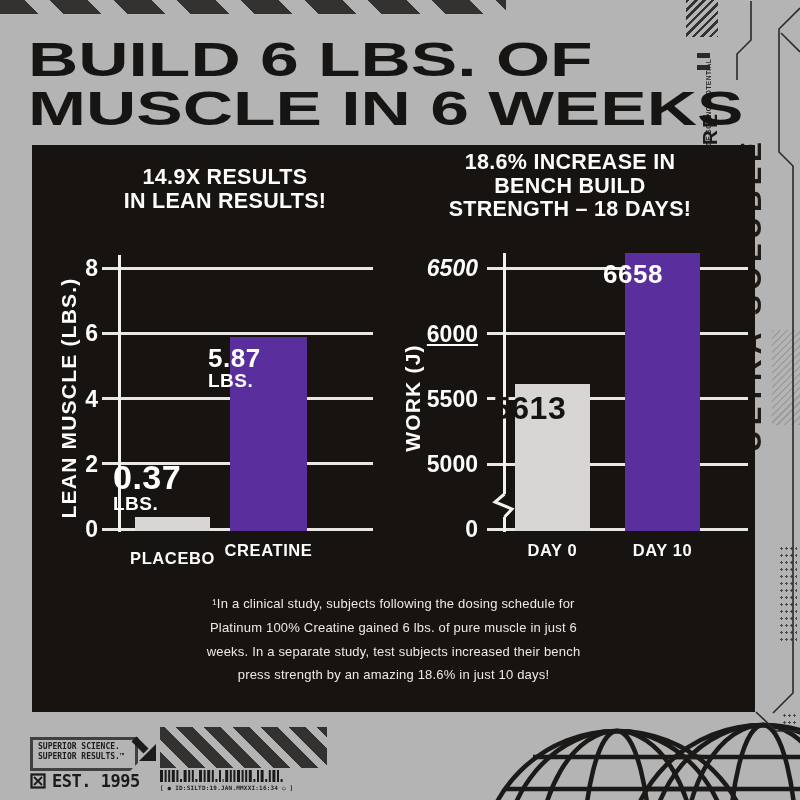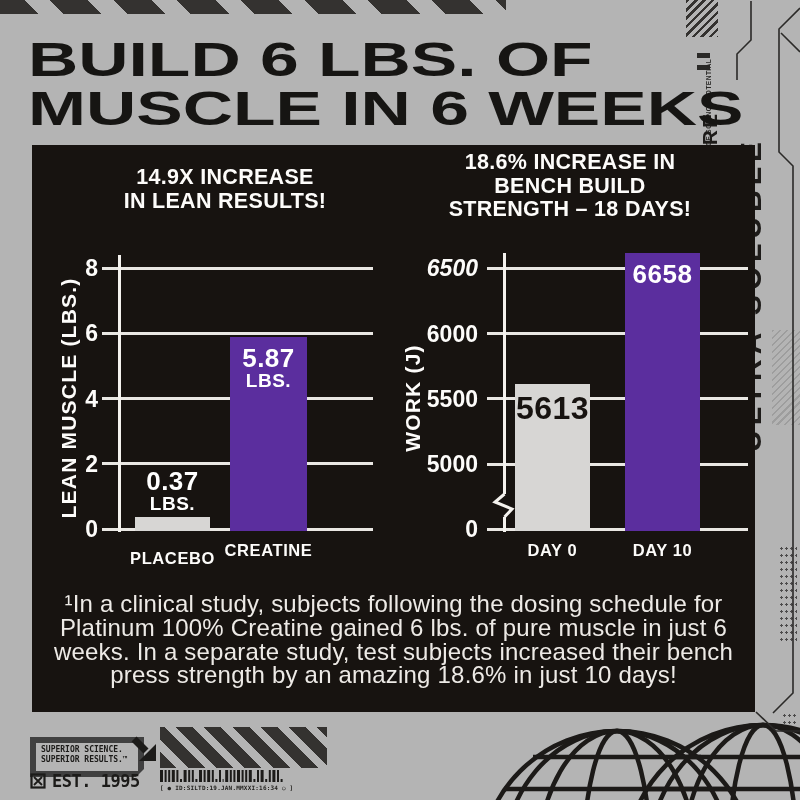--- a/index.html
+++ b/index.html
@@ -25,26 +25,26 @@
   .hatchpatch{background:repeating-linear-gradient(135deg,rgba(20,20,20,.14) 0 1.5px,rgba(0,0,0,0) 1.5px 5px);}
   
   .panel{left:32px;top:145px;width:723px;height:567px;background:#171310;z-index:4;color:#fff;}
   .ctitle{text-align:center;font-size:21.5px;line-height:23.5px;letter-spacing:.3px;color:#fdfcfa;}
   .ylab{height:30px;text-align:center;transform:rotate(-90deg);font-size:21px;
     letter-spacing:1.2px;color:#fdfcfa;line-height:30px;}
   .grid{position:absolute;background:#e9e7e3;}
   .axisl{position:absolute;width:3px;background:#f4f2ee;}
   .tick{position:absolute;text-align:right;font-size:23px;color:#fdfcfa;height:28px;line-height:28px;}
   .bar{position:absolute;}
-  .blab{position:absolute;text-align:center;line-height:1.0;letter-spacing:.5px;}
+  .blab{position:absolute;line-height:1.0;letter-spacing:.5px;}
   .cat{position:absolute;text-align:center;font-size:16.5px;letter-spacing:.6px;color:#fdfcfa;}
   .footnote{left:20px;top:447px;width:683px;text-align:center;color:#edeae6;
-    font-size:24px;line-height:23.8px;font-weight:normal;letter-spacing:.2px;}
-  
-  .sloganbox{left:30px;top:737px;width:97px;height:26px;border:6px solid #404040;
+    font-size:13px;line-height:23.8px;font-weight:normal;letter-spacing:.2px;}
+  
+  .sloganbox{left:30px;top:737px;width:97px;height:26px;border:3px solid #404040;
     padding:2px 0 0 5px;color:#1c1b19;font-family:"DejaVu Sans Mono",monospace;
     font-size:8px;line-height:10px;font-weight:bold;letter-spacing:0;
     clip-path:polygon(0 0,100% 0,100% calc(100% - 8px),calc(100% - 8px) 100%,0 100%);}
   .estline{left:30px;top:772px;height:17px;display:flex;align-items:center;gap:6px;color:#1c1b19;}
   .esttext{font-family:"DejaVu Sans Mono",monospace;font-weight:bold;font-size:17px;letter-spacing:-0.5px;}
   .hazblock{left:160px;top:727px;width:167px;height:41px;
     background:repeating-linear-gradient(45deg,#343230 0 12px,rgba(0,0,0,0) 12px 20px);}
   .idtext{left:160px;top:784px;color:#23221f;font-family:"DejaVu Sans Mono",monospace;
     font-size:6px;font-weight:bold;letter-spacing:.2px;}
   svg{display:block;}
@@ -75,21 +75,21 @@
     <path d="M781,33 L800,52" fill="none" stroke="#2b2a28" stroke-width="1.6"></path>
     <path d="M756,712 L776,731 H800" fill="none" stroke="#2b2a28" stroke-width="1.6"></path>
   </svg>
 
   <div class="abs headline" style="top:36px;">BUILD 6 LBS. OF</div>
   <div class="abs headline" style="top:85px;">MUSCLE IN 6 WEEKS</div>
 
   <div class="abs panel" id="panel">
 
     <div class="abs ctitle hvy" style="left:33px;top:21px;width:320px;">
-      <div>14.9X INCREASE</div>
+      <div>14.9X RESULTS</div>
       <div>IN LEAN RESULTS!</div>
     </div>
 
     <div class="abs ctitle hvy" style="left:378px;top:6px;width:320px;">
       <div>18.6% INCREASE IN</div>
       <div>BENCH BUILD</div>
       <div>STRENGTH – 18 DAYS!</div>
     </div>
 
     <div class="abs ylab hvy" style="left:-113px;top:238px;width:300px;">LEAN MUSCLE (LBS.)</div>
@@ -111,38 +111,38 @@
       <div class="tick hvy" style="left: 6px; top: 304.75px; width: 60px;">2</div>
       <div class="grid" style="left: 70px; top: 252px; width: 271px; height: 3px;"></div>
       <div class="tick hvy" style="left: 6px; top: 239.5px; width: 60px;">4</div>
       <div class="grid" style="left: 70px; top: 186.75px; width: 271px; height: 3px;"></div>
       <div class="tick hvy" style="left: 6px; top: 174.25px; width: 60px;">6</div>
       <div class="grid" style="left: 70px; top: 121.5px; width: 271px; height: 3px;"></div>
       <div class="tick hvy" style="left: 6px; top: 109px; width: 60px;">8</div>
       <div class="axisl" style="left: 86px; top: 110px; height: 277px;"></div>
       <div class="bar" style="left: 103px; top: 371.929px; width: 75px; height: 14.0712px; background: rgb(215, 214, 212);"></div>
       <div class="blab hvy" style="left: 81px; width: 119px; bottom: 199.071px; color: rgb(255, 255, 255);">
-        <div style="font-size: 26px;">0.37</div>
+        <div style="font-size: 34px;">0.37</div>
         <div style="font-size: 19px;">LBS.</div>
       </div>
       <div class="cat hvy" style="left: 80.5px; top: 404px; width: 120px;">PLACEBO</div>
       <div class="bar" style="left: 198px; top: 192.491px; width: 77px; height: 193.509px; background: rgb(91, 46, 158);"></div>
       <div class="blab hvy" style="left: 176px; width: 121px; top: 200.491px; color: rgb(255, 255, 255);">
         <div style="font-size: 26px;">5.87</div>
         <div style="font-size: 19px;">LBS.</div>
       </div>
       <div class="cat hvy" style="left: 176.5px; top: 396px; width: 120px;">CREATINE</div>
       <div class="grid" style="left: 455px; top: 382.5px; width: 261px; height: 3px;"></div>
       <div class="tick hvy" style="left: 376px; top: 370px; width: 70px;">0</div>
       <div class="grid" style="left: 455px; top: 317.5px; width: 261px; height: 3px;"></div>
       <div class="tick hvy" style="left: 376px; top: 305px; width: 70px;">5000</div>
       <div class="grid" style="left: 455px; top: 252.25px; width: 261px; height: 3px;"></div>
       <div class="tick hvy" style="left: 376px; top: 239.75px; width: 70px;">5500</div>
       <div class="grid" style="left: 455px; top: 187px; width: 261px; height: 3px;"></div>
-      <div class="tick hvy" style="left: 376px; top: 174.5px; width: 70px;">6000</div>
+      <div class="tick hvy" style="left: 376px; top: 174.5px; width: 70px; text-decoration: underline;">6000</div>
       <div class="grid" style="left: 455px; top: 121.75px; width: 261px; height: 3px;"></div>
       <div class="tick hvy" style="left: 376px; top: 109.25px; width: 70px; font-style: italic;">6500</div>
       <div class="axisl" style="left: 471px; top: 108px; height: 241px;"></div>
       <div class="axisl" style="left: 471px; top: 372px; height: 15px;"></div>
       <div class="bar" style="left: 483px; top: 239.004px; width: 75px; height: 146.996px; background: rgb(215, 214, 212);"></div>
       <div class="blab hvy" style="left: 461px; width: 119px; top: 247.004px; color: rgb(23, 19, 16);">
         <div style="font-size: 32px;">5613</div>
       </div>
       <div class="cat hvy" style="left: 460.5px; top: 396px; width: 120px;">DAY 0</div>
       <div class="bar" style="left: 593px; top: 108px; width: 75px; height: 278px; background: rgb(91, 46, 158);"></div>

